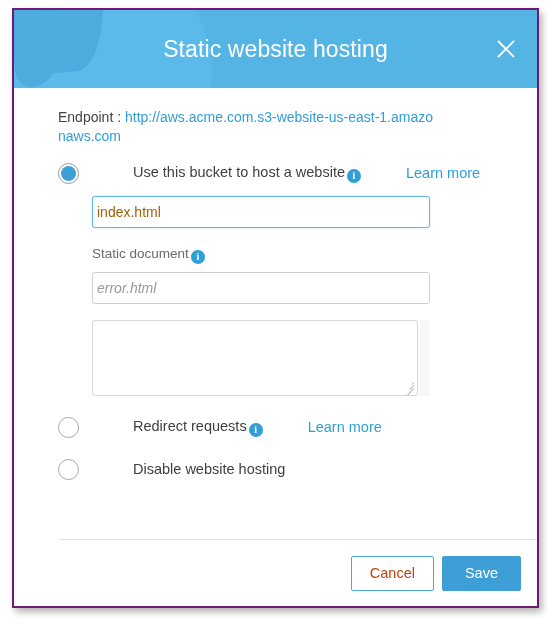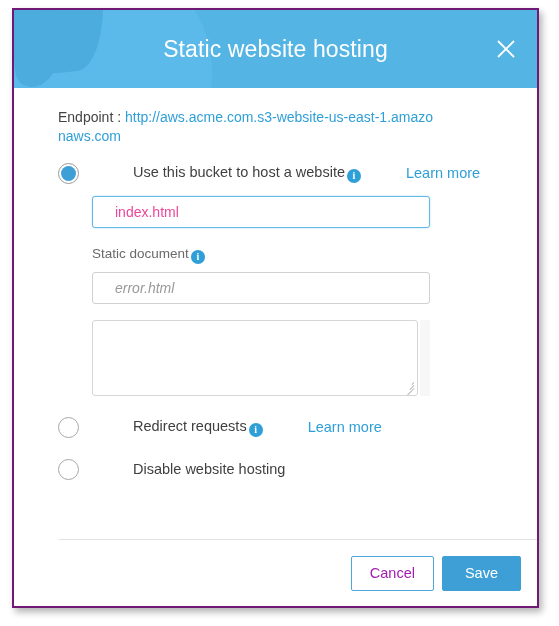--- a/index.html
+++ b/index.html
@@ -194,24 +194,24 @@
     font-size: 13.5px;
     color: #6a6a6a;
     margin-bottom: 8px;
   }
 
   .text-input {
     display: block;
     width: 338px;
     height: 32px;
     box-sizing: border-box;
-    padding: 0 22px;
+    padding: 0 4px;
     font-size: 14px;
     font-family: "Liberation Sans", sans-serif;
-    color: #ec4899;
+    color: #a16207;
     border: 1px solid #d0d0d0;
     border-radius: 3px;
     background: #ffffff;
     outline: none;
   }
   .text-input.focused {
     border: 1px solid #62b8e8;
     box-shadow: 0 0 2px rgba(98,184,232,0.5);
     caret-color: #333;
   }
@@ -301,21 +301,21 @@
     height: 35px;
     padding: 0 18px;
     border-radius: 2px;
     cursor: pointer;
     box-sizing: border-box;
     line-height: 33px;
   }
   .btn-cancel {
     background: #ffffff;
     border: 1px solid #4da7d8;
-    color: #a21caf;
+    color: #c2410c;
     margin-right: 8px;
   }
   .btn-save {
     background: #3d9fd6;
     border: 1px solid #3d9fd6;
     color: #ffffff;
     font-weight: normal;
     padding: 0 22px;
   }
 </style>

